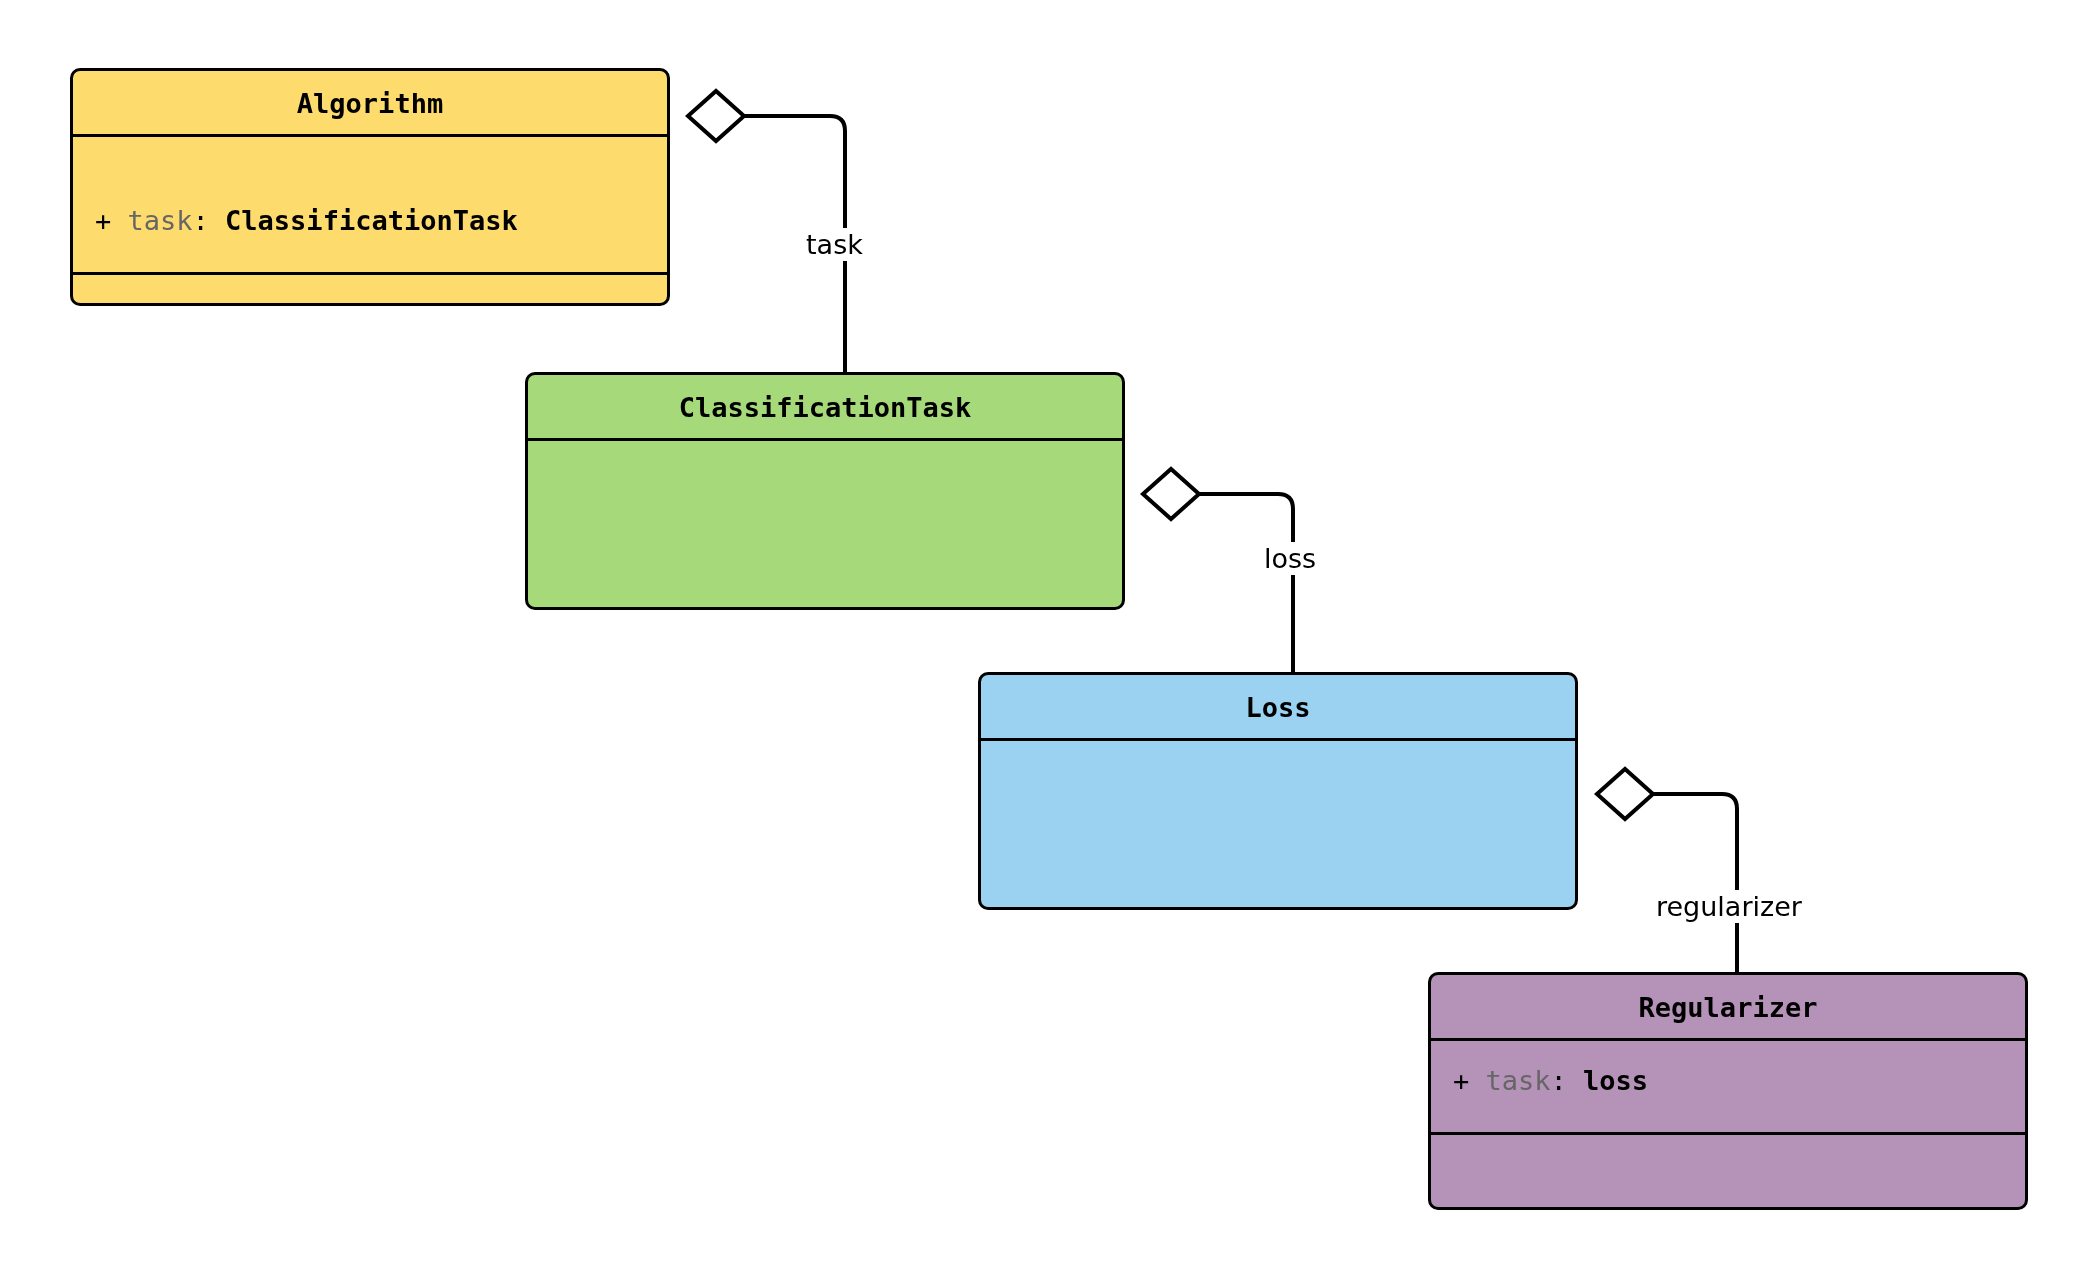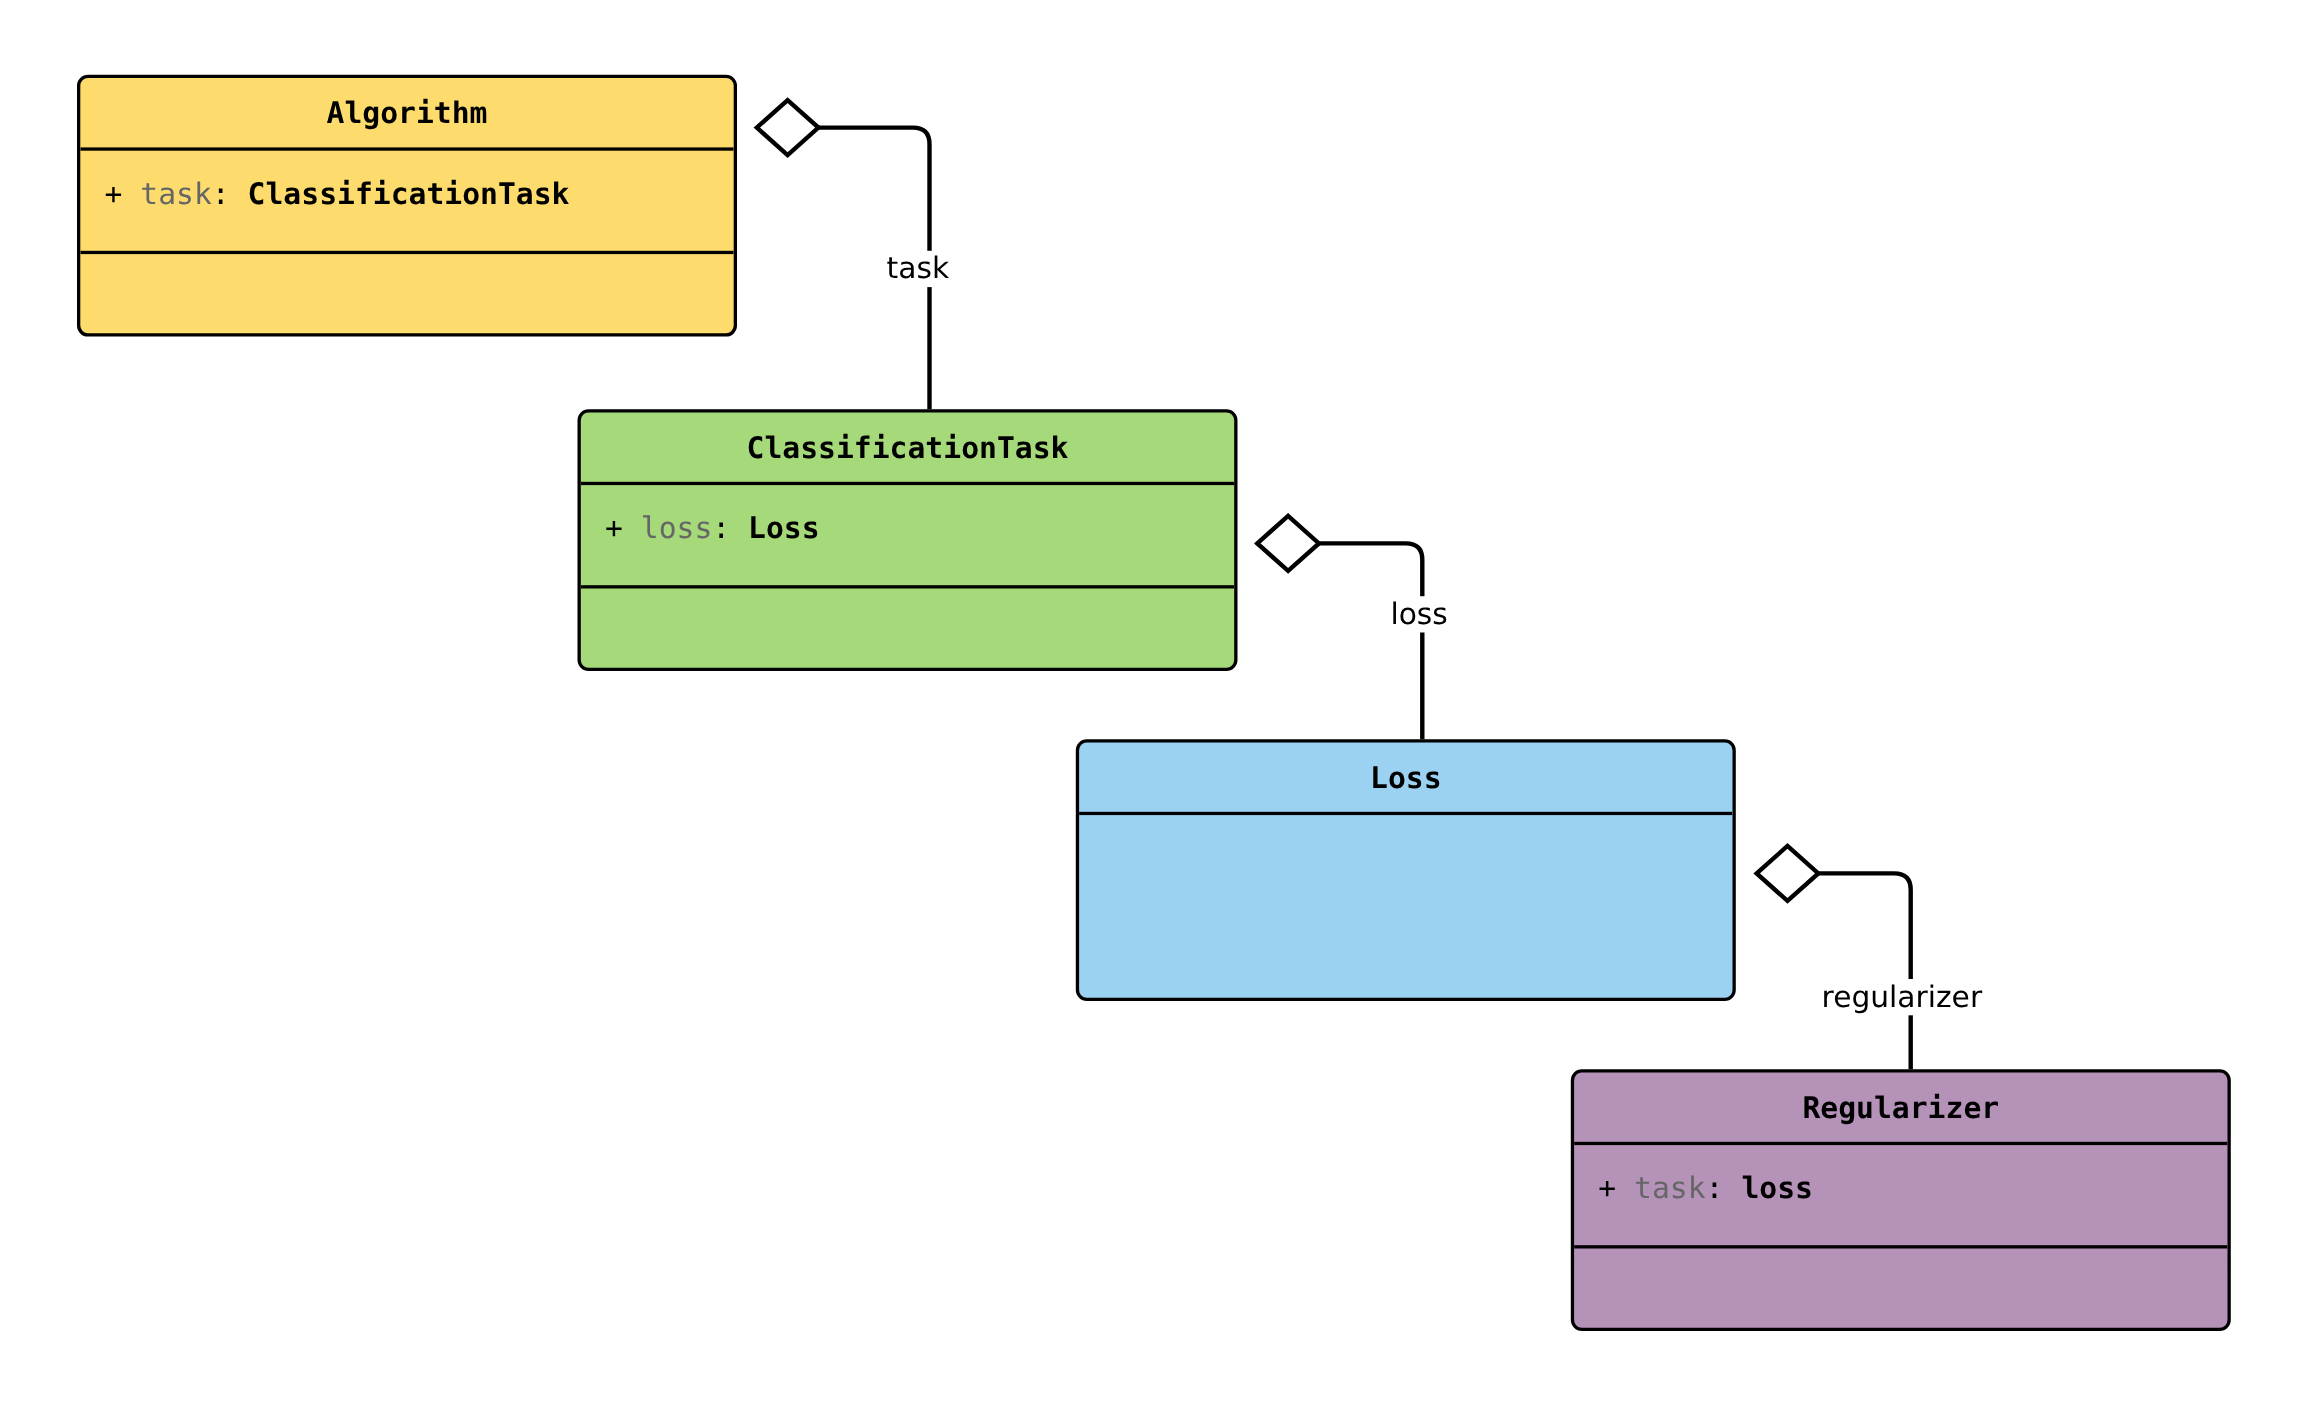--- a/index.html
+++ b/index.html
@@ -102,30 +102,27 @@
       <polygon points="688,116 716,91 744,116 716,141" fill="#ffffff" stroke="#000000" stroke-width="4" stroke-linejoin="miter"></polygon>
       <path d="M 1199 494 L 1278 494 Q 1293 494 1293 509 L 1293 672" fill="none" stroke="#000000" stroke-width="4" stroke-linecap="butt"></path>
       <polygon points="1143,494 1171,469 1199,494 1171,519" fill="#ffffff" stroke="#000000" stroke-width="4" stroke-linejoin="miter"></polygon>
       <path d="M 1653 794 L 1722 794 Q 1737 794 1737 809 L 1737 972" fill="none" stroke="#000000" stroke-width="4" stroke-linecap="butt"></path>
       <polygon points="1597,794 1625,769 1653,794 1625,819" fill="#ffffff" stroke="#000000" stroke-width="4" stroke-linejoin="miter"></polygon>
     </svg>
 
   <div id="class-layer">
       <div class="uml-class" style="left: 70px; top: 68px; width: 600px; height: 238px; background: rgb(253, 220, 109); border-color: rgb(0, 0, 0);">
         <div class="uml-header" style="border-bottom-color: rgb(0, 0, 0);">Algorithm</div>
-        <div class="uml-attrs" style="border-bottom-color: rgb(0, 0, 0);">
+        <div class="uml-attrs" style="border-bottom-color: rgb(0, 0, 0); margin-top: 44px;">
           <div class="uml-attr"><span class="attr-vis">+</span>&nbsp;<span class="attr-name">task</span><span class="attr-colon">:</span>&nbsp;<span class="attr-type">ClassificationTask</span></div>
         </div>
         <div class="uml-methods"></div>
       </div>
       <div class="uml-class" style="left: 525px; top: 372px; width: 600px; height: 238px; background: rgb(166, 217, 122); border-color: rgb(0, 0, 0);">
         <div class="uml-header" style="border-bottom-color: rgb(0, 0, 0);">ClassificationTask</div>
-        <div class="uml-attrs" style="border-bottom-color: rgb(0, 0, 0);">
-          <div class="uml-attr"><span class="attr-vis">+</span>&nbsp;<span class="attr-name">loss</span><span class="attr-colon">:</span>&nbsp;<span class="attr-type">Loss</span></div>
-        </div>
         <div class="uml-methods"></div>
       </div>
       <div class="uml-class" style="left: 978px; top: 672px; width: 600px; height: 238px; background: rgb(155, 210, 242); border-color: rgb(0, 0, 0);">
         <div class="uml-header" style="border-bottom-color: rgb(0, 0, 0);">Loss</div>
         <div class="uml-methods"></div>
       </div>
       <div class="uml-class" style="left: 1428px; top: 972px; width: 600px; height: 238px; background: rgb(181, 146, 184); border-color: rgb(0, 0, 0);">
         <div class="uml-header" style="border-bottom-color: rgb(0, 0, 0);">Regularizer</div>
         <div class="uml-attrs" style="border-bottom-color: rgb(0, 0, 0);">
           <div class="uml-attr"><span class="attr-vis">+</span>&nbsp;<span class="attr-name">task</span><span class="attr-colon">:</span>&nbsp;<span class="attr-type">loss</span></div>

